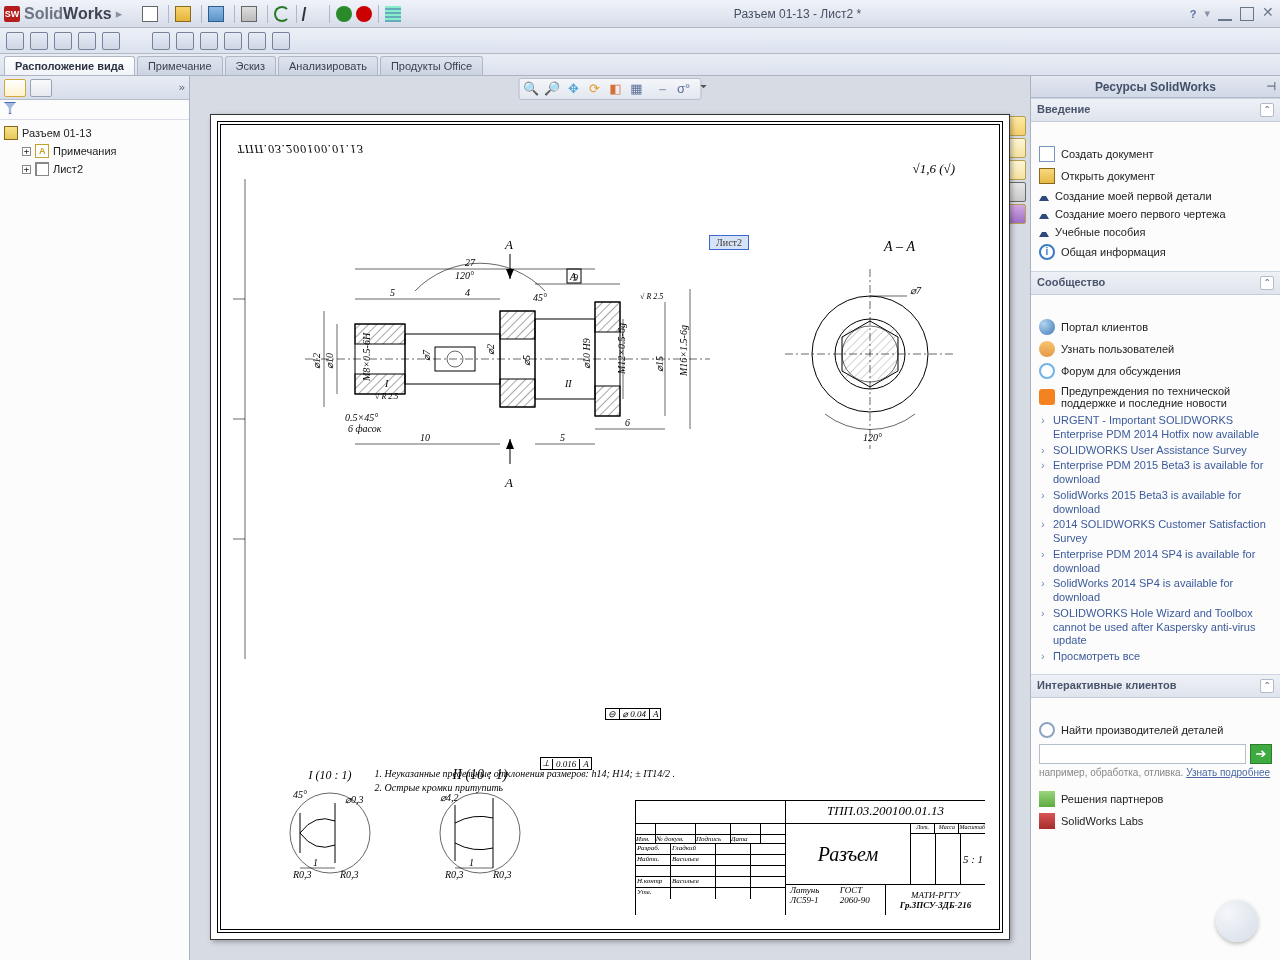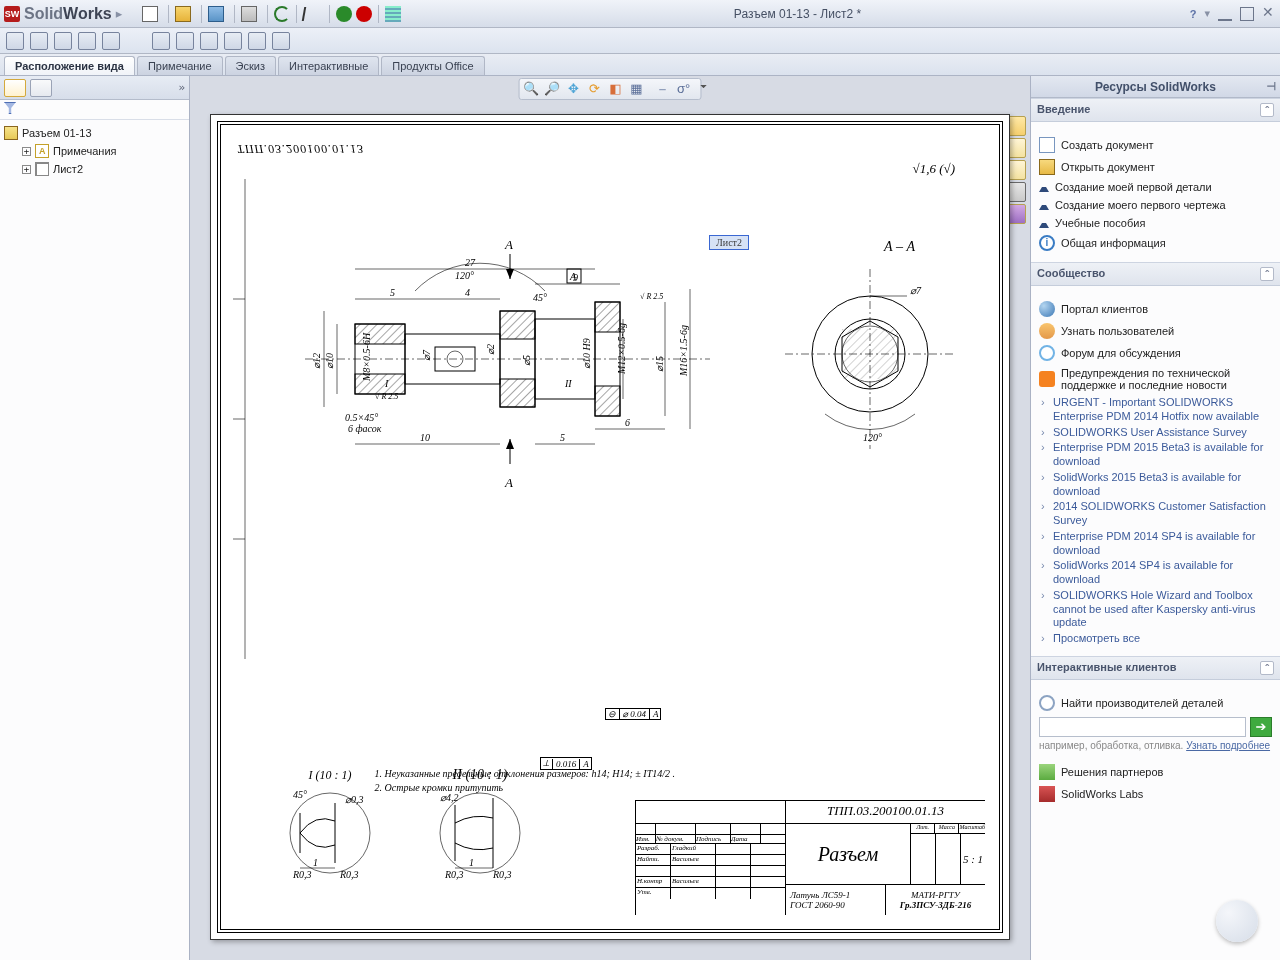--- a/index.html
+++ b/index.html
@@ -105,21 +105,21 @@
   .sheet-tag { position:absolute; top:110px; right:250px; border:1px solid #3a67d2; background:#d6e2f6; padding:1px 6px; font-size:10px; color:#3a3a3a; font-family:Tahoma;}
 
   .flatbox { position:absolute; border:1px solid #000; font: italic 9px 'Times New Roman'; padding:0 2px; display:flex; align-items:center; gap:3px;}
 
   
   .rightpanel { width:250px; background:#fcfcfd; border-left:1px solid #aab2c4; overflow-y:auto;}
   .rp-hdr { height:22px; background:linear-gradient(#e3e8f1,#d1d8e6); border-bottom:1px solid #b1b9c9; display:flex; align-items:center; justify-content:center; font-weight:bold; color:#42506a; font-size:12px; position:relative;}
   .rp-hdr .pin { position:absolute; right:4px; font-size:11px; color:#6c768b;}
   .sect-hdr { background:linear-gradient(#eef1f6,#dfe4ed); border-top:1px solid #cdd4e1; border-bottom:1px solid #c5cddb; padding:4px 6px; font-weight:bold; color:#49546c; display:flex; }
   .sect-hdr .chev { margin-left:auto; color:#7c8498; border:1px solid #b3bac9; width:14px;height:14px; text-align:center; border-radius:2px; line-height:12px; background:#fff;}
-  .sect-body { padding:12px 4px 8px 4px;}
+  .sect-body { padding:21px 4px 8px 4px;}
   .rp-item { display:flex; align-items:center; gap:6px; padding:3px 4px; color:#222; cursor:pointer;}
   .rp-ic { width:16px;height:16px; flex:none;}
   .rp-ic.new { border:1px solid #7896bf; background:#fff;}
   .rp-ic.open { background:linear-gradient(#f7d97e,#e7b945); border:1px solid #8a691a;}
   .rp-ic.globe { border-radius:50%; background: radial-gradient(circle at 30% 30%, #b3d5f0, #3c78b5);}
   .rp-ic.cap { border-bottom:5px solid #2e4a7a; border-left:3px solid transparent; border-right:3px solid transparent; width:10px; height:0; margin-top:5px;}
   .rp-ic.info { border-radius:50%; background:#fff; border:2px solid #3a7cc4; text-align:center; font-size:10px; line-height:12px; color:#3a7cc4; font-weight:bold;}
   .rp-ic.users { border-radius:50%; background:linear-gradient(#f9c56e,#e3984a);}
   .rp-ic.bubble { border-radius:50%; background:#fff; border:2px solid #71b3e5;}
   .rp-ic.rss { border-radius:3px; background:#f58220;}
@@ -189,21 +189,21 @@
   <span class="cm-ic"></span>
   <span class="cm-ic"></span>
   <span class="cm-ic"></span>
   <span class="cm-ic"></span>
 </div>
 
 <div class="tabsbar">
   <div class="mtab active">Расположение вида</div>
   <div class="mtab">Примечание</div>
   <div class="mtab">Эскиз</div>
-  <div class="mtab">Интерактивные</div>
+  <div class="mtab">Анализировать</div>
   <div class="mtab">Продукты Office</div>
 </div>
 
 <div class="workarea">
 
   <div class="leftpanel">
     <div class="lp-tabs">
       <div class="lpt active"></div>
       <div class="lpt"></div>
       <div class="collapse">»</div>
@@ -474,21 +474,21 @@
                           <div style="flex:1;text-align:center;">Масштаб</div>
                         </div>
                      <div style="flex:1;display:flex;">
                           <div style="flex:1;border-right:1px solid #000;"></div>
                           <div style="flex:1;border-right:1px solid #000;"></div>
                           <div style="flex:1;display:flex;align-items:center;justify-content:center;font-size:11px;">5 : 1</div>
                         </div>
                   </div>
                 </div>
                 <div style="height:30px;display:flex;">
-                   <div style="flex:1;display:flex;flex-direction:column;justify-content:center;padding-left:4px;font-size:9px;">
+                   <div style="flex:1;display:flex;justify-content:space-between;padding-left:4px;font-size:9px;">
                      <div>Латунь  ЛС59-1</div>
                      <div>ГОСТ  2060-90</div>
                    </div>
                    <div style="width:100px;border-left:1px solid #000;display:flex;flex-direction:column;justify-content:center;text-align:center;font-size:9px;">
                      <div>МАТИ-РГТУ</div>
                      <div style="font-weight:bold;">Гр.3ПСУ-3ДБ-216</div>
                    </div>
                 </div>
               </div>
             </div>

